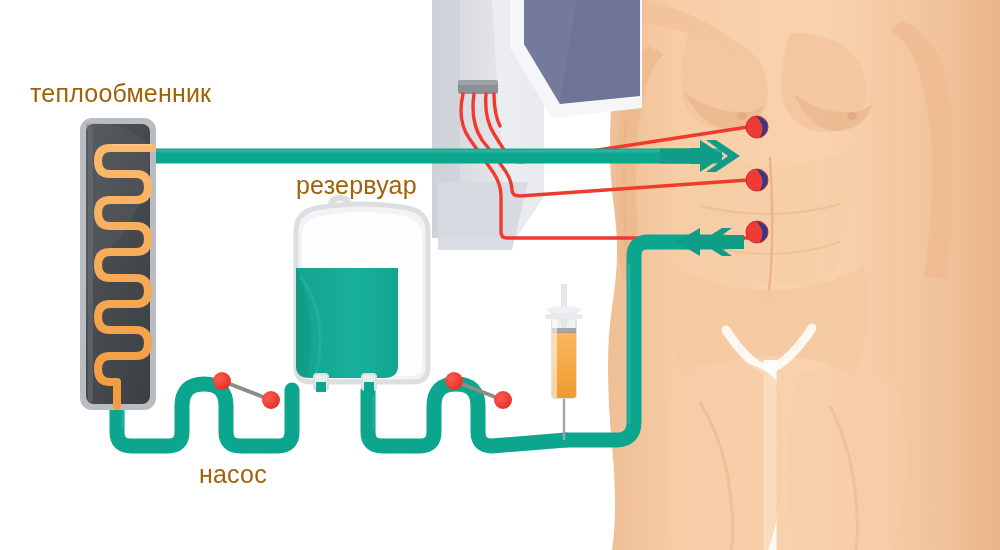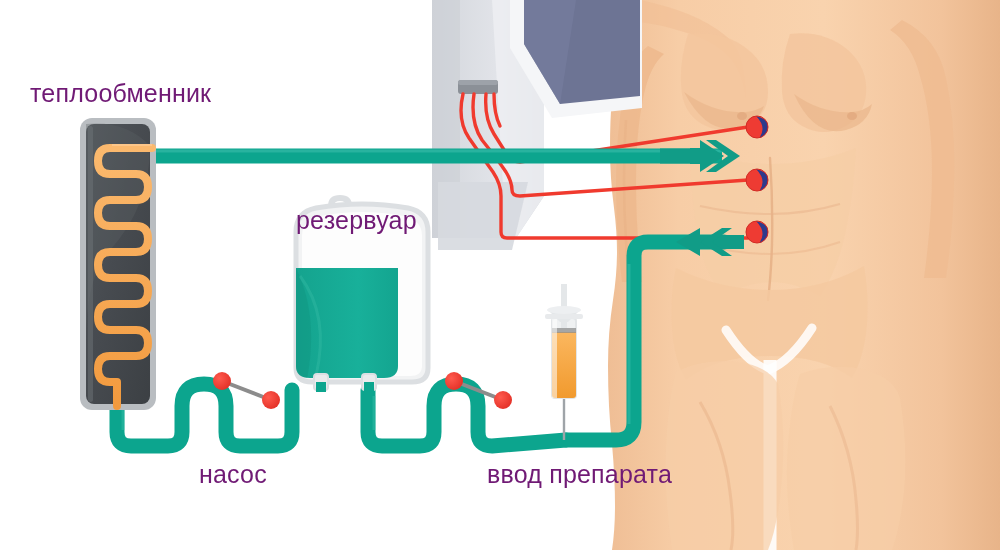--- a/index.html
+++ b/index.html
@@ -17,30 +17,30 @@
   }
   #stage svg.layer {
     position: absolute;
     left: 0;
     top: 0;
     width: 1000px;
     height: 550px;
   }
   .lbl {
     position: absolute;
-    color: #701a75;
+    color: #a16207;
     font-family: "Liberation Sans", sans-serif;
     font-size: 25px;
     font-weight: 400;
     letter-spacing: 0.2px;
     white-space: pre;
     line-height: 1.22;
   }
   #lbl-heatex { left: 30px; top: 78px; }
-  #lbl-reservoir { left: 296px; top: 170px; margin-top: 35px; }
+  #lbl-reservoir { left: 296px; top: 170px; }
   #lbl-pump { left: 199px; top: 459px; }
   #lbl-drug { left: 487px; top: 459px; }
   #lbl-sensors { left: 778px; top: 152px; font-size: 24px; }
   #lbl-sensors span { display: block; }
 </style>
 </head>
 <body>
 
 <div id="stage">
 
@@ -290,18 +290,17 @@
       </g>
     </g>
   </svg>
 
   <div class="lbl" id="lbl-heatex">теплообменник</div>
 
   <div class="lbl" id="lbl-reservoir">резервуар</div>
 
   <div class="lbl" id="lbl-pump">насос</div>
 
-  <div class="lbl" id="lbl-drug">ввод препарата</div>
 
   <div class="lbl" id="lbl-sensors">
   </div>
 
 </div>
 
 </body></html>

